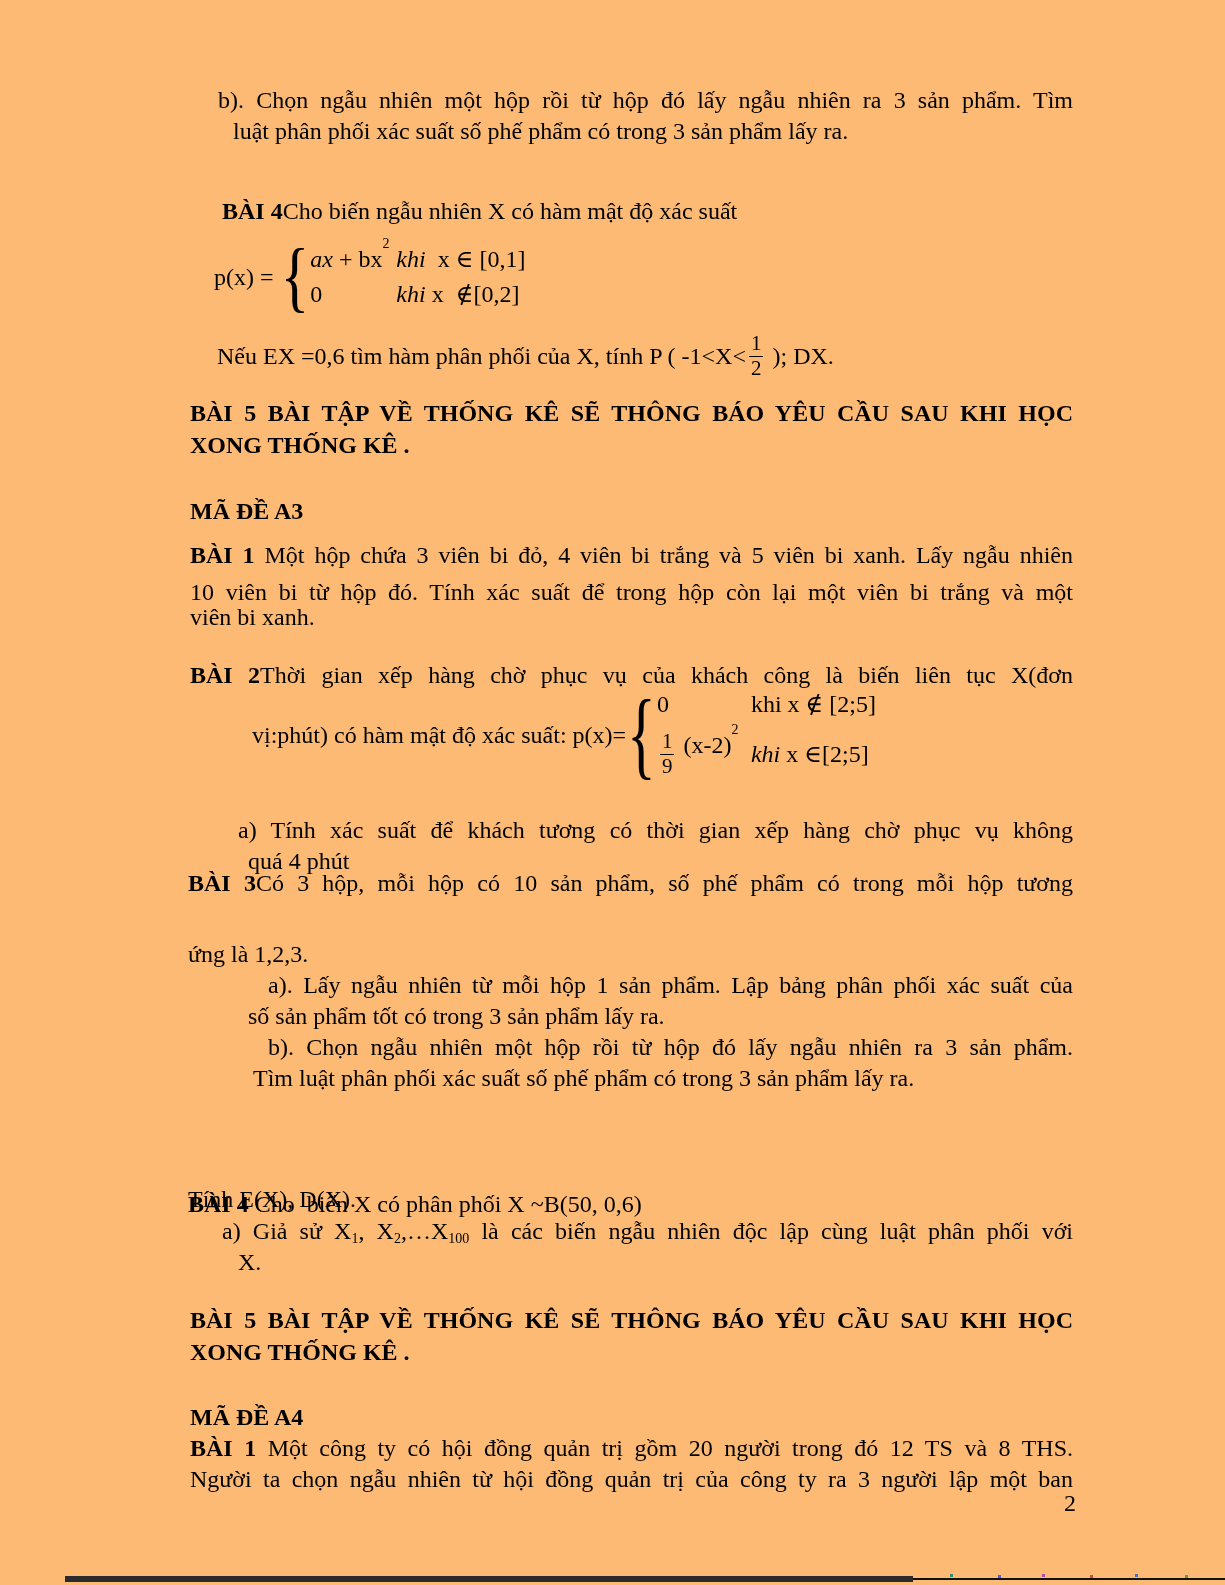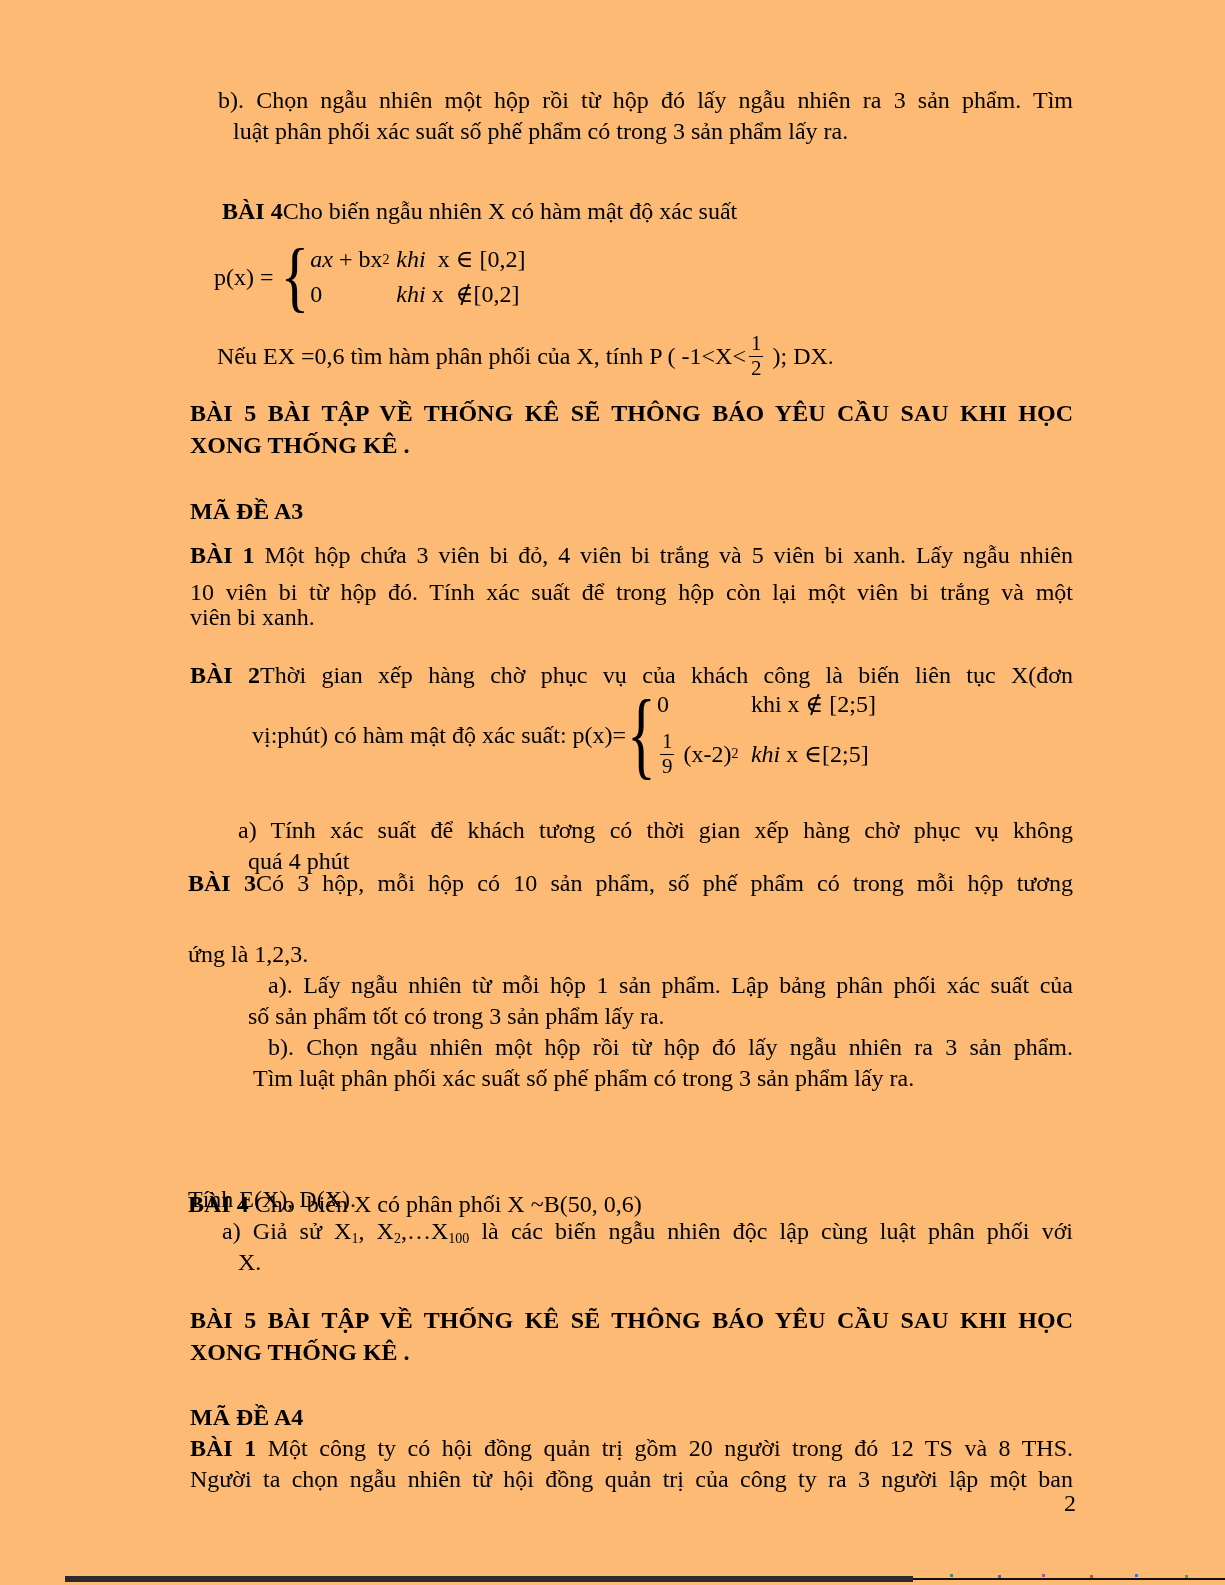--- a/index.html
+++ b/index.html
@@ -16,21 +16,21 @@
   sub{font-size:14px;line-height:0;vertical-align:-4px;}
   .fxrow{display:flex;align-items:center;}
   .brace{display:inline-block;font-weight:400;transform-origin:center;line-height:1;}
   .brace.g1{font-size:60px;transform:scaleY(1.30);margin:0 1px;}
   .brace.g2{font-size:60px;transform:scaleY(1.62);margin:0 1px;}
   .cases{display:inline-flex;flex-direction:column;}
   .row{display:flex;align-items:center;white-space:pre;}
   .r1a{height:35px;}
   .r2a{height:38px;}
   .r2b{height:62px;}
-  .expr{display:inline-flex;align-items:center;white-space:pre;}
+  .expr{display:inline-flex;align-items:flex-start;white-space:pre;}
   .w86{width:86px;}
   .w94{width:94px;}
   .frac{display:inline-flex;flex-direction:column;align-items:center;line-height:1.1;font-size:21px;margin:0 3px;}
   .frac .den{border-top:1.5px solid #000;padding:0 2px;}
   .artifact{position:absolute;}
   .speck{position:absolute;width:3px;height:3px;}
 </style>
 </head>
 <body>
 
@@ -38,21 +38,21 @@
 
   <div class="ln just" style="left:218px;top:85px;width:855px">b). Chọn ngẫu nhiên một hộp rồi từ hộp đó lấy ngẫu nhiên ra 3 sản phẩm. Tìm</div>
   <div class="ln" style="left:233px;top:116px">luật phân phối xác suất số phế phẩm có trong 3 sản phẩm lấy ra.</div>
 
   <div class="ln" style="left:222px;top:196px"><span class="b">BÀI 4</span><span>Cho biến ngẫu nhiên X có hàm mật độ xác suất</span></div>
 
   <div class="ln fxrow" style="left:214px;top:236px;height:82px">
     <span>p(x) = </span>
     <span class="brace g1">{</span>
     <span class="cases">
-      <span class="row r1a"><span class="expr w86"><i>ax</i><span> + bx</span><sup>2</sup></span><span class="cond"><i>khi</i><span>  x ∈ [0,2]</span></span></span>
+      <span class="row r1a"><span class="expr w86"><i>ax</i><span> + bx</span><sup>2</sup></span><span class="cond"><i>khi</i><span>  x ∈ [0,1]</span></span></span>
       <span class="row r1a"><span class="expr w86">0</span><span class="cond"><i>khi</i><span> x  ∉[0,2]</span></span></span>
     </span>
   </div>
 
   <div class="ln fxrow" style="left:217px;top:330px;height:52px">
     <span>Nếu EX =0,6 tìm hàm phân phối của X, tính P ( -1&lt;X&lt;</span><span class="frac"><span class="num">1</span><span class="den">2</span></span><span> ); DX.</span>
   </div>
 
   <div class="ln just b" style="left:190px;top:398px;width:883px">BÀI 5 BÀI TẬP VỀ THỐNG KÊ SẼ THÔNG BÁO YÊU CẦU SAU KHI HỌC</div>
   <div class="ln b" style="left:190px;top:430px">XONG THỐNG KÊ .</div>

